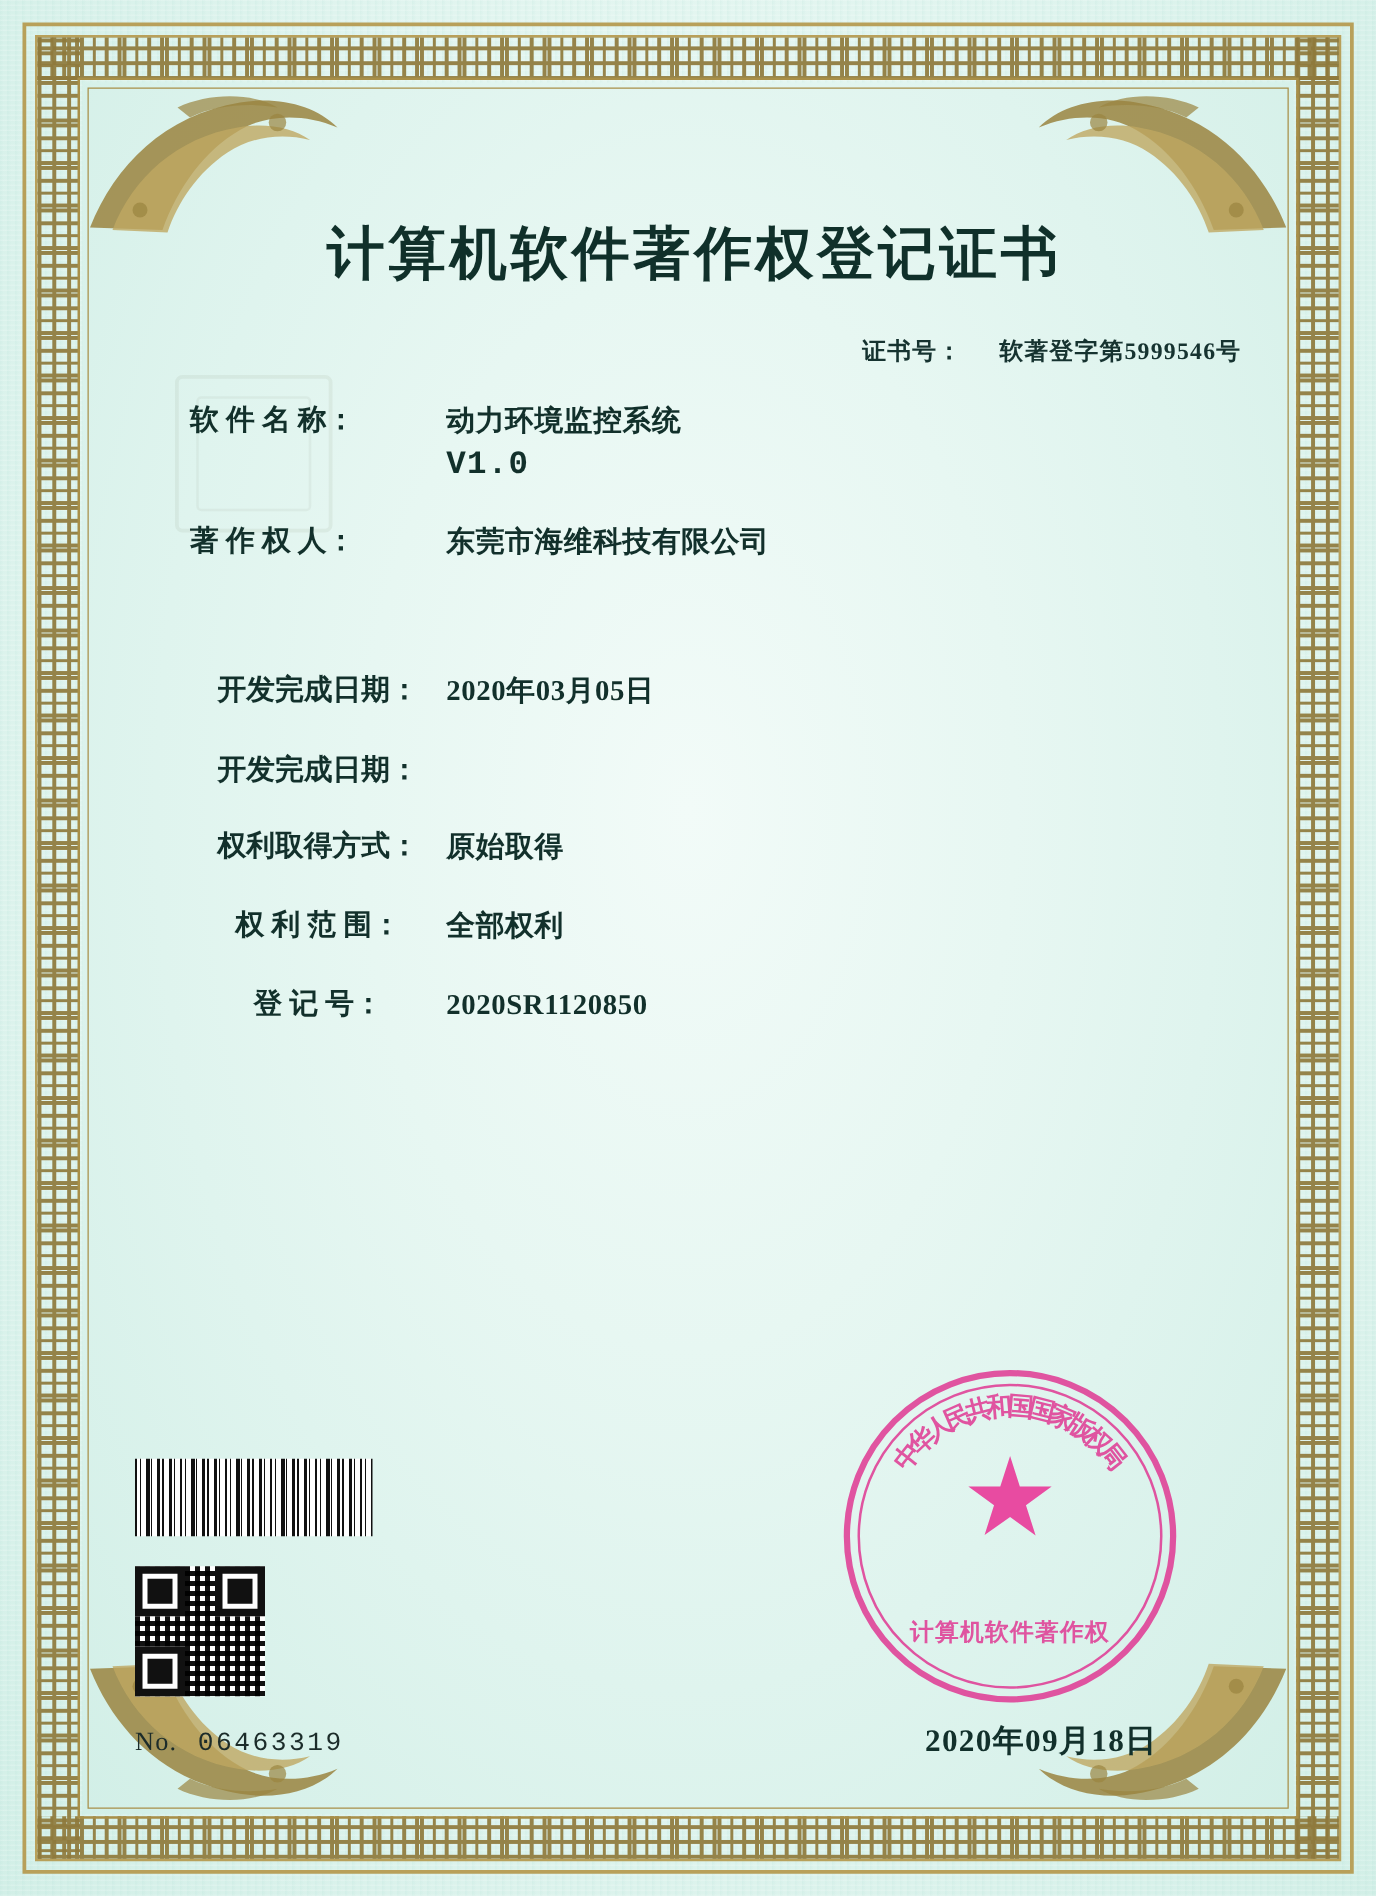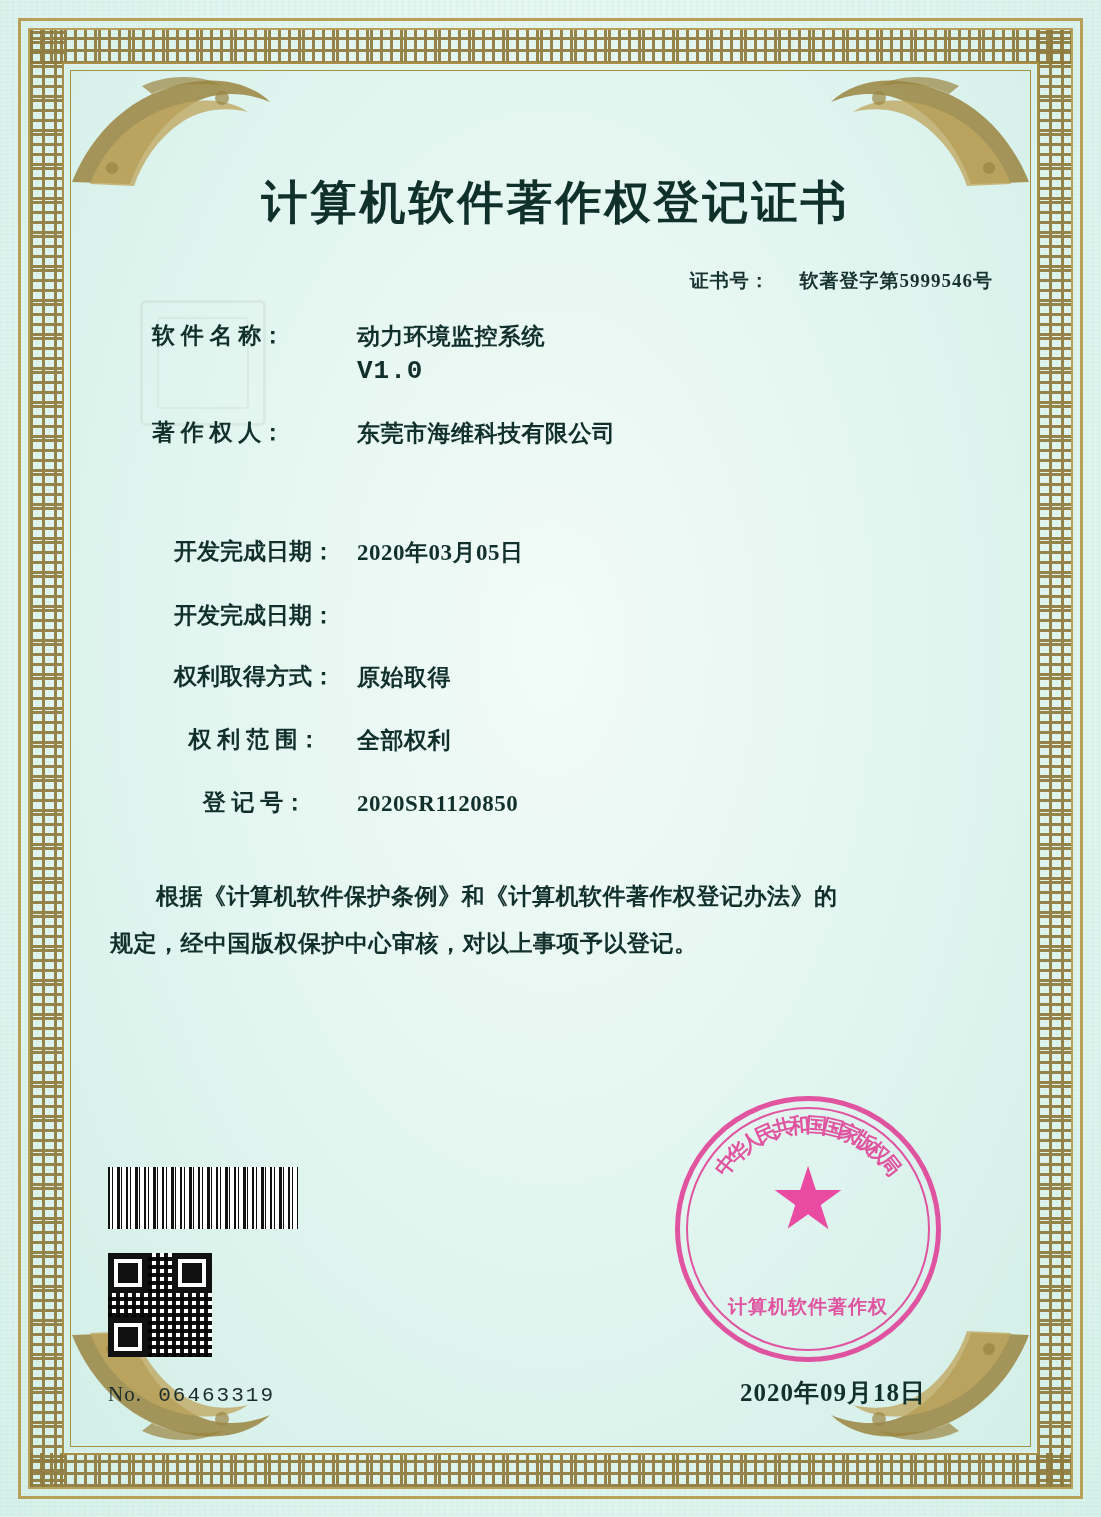--- a/index.html
+++ b/index.html
@@ -423,24 +423,20 @@
     <div class="field tight">
       <div class="f-label">权 利 范 围：</div>
       <div class="f-value">全部权利</div>
     </div>
 
     <div class="field tight">
       <div class="f-label">登 记 号：</div>
       <div class="f-value">2020SR1120850</div>
     </div>
 
-    <div class="statement">
-      <span class="p1">根据《计算机软件保护条例》和《计算机软件著作权登记办法》的</span>
-      <span>规定，经中国版权保护中心审核，对以上事项予以登记。</span>
-    </div>
   </div>
 
   <div class="codes">
     <div class="barcode"></div>
     <div class="qr">
       <span class="qr-eye e1"></span>
       <span class="qr-eye e2"></span>
       <span class="qr-eye e3"></span>
     </div>
   </div>

